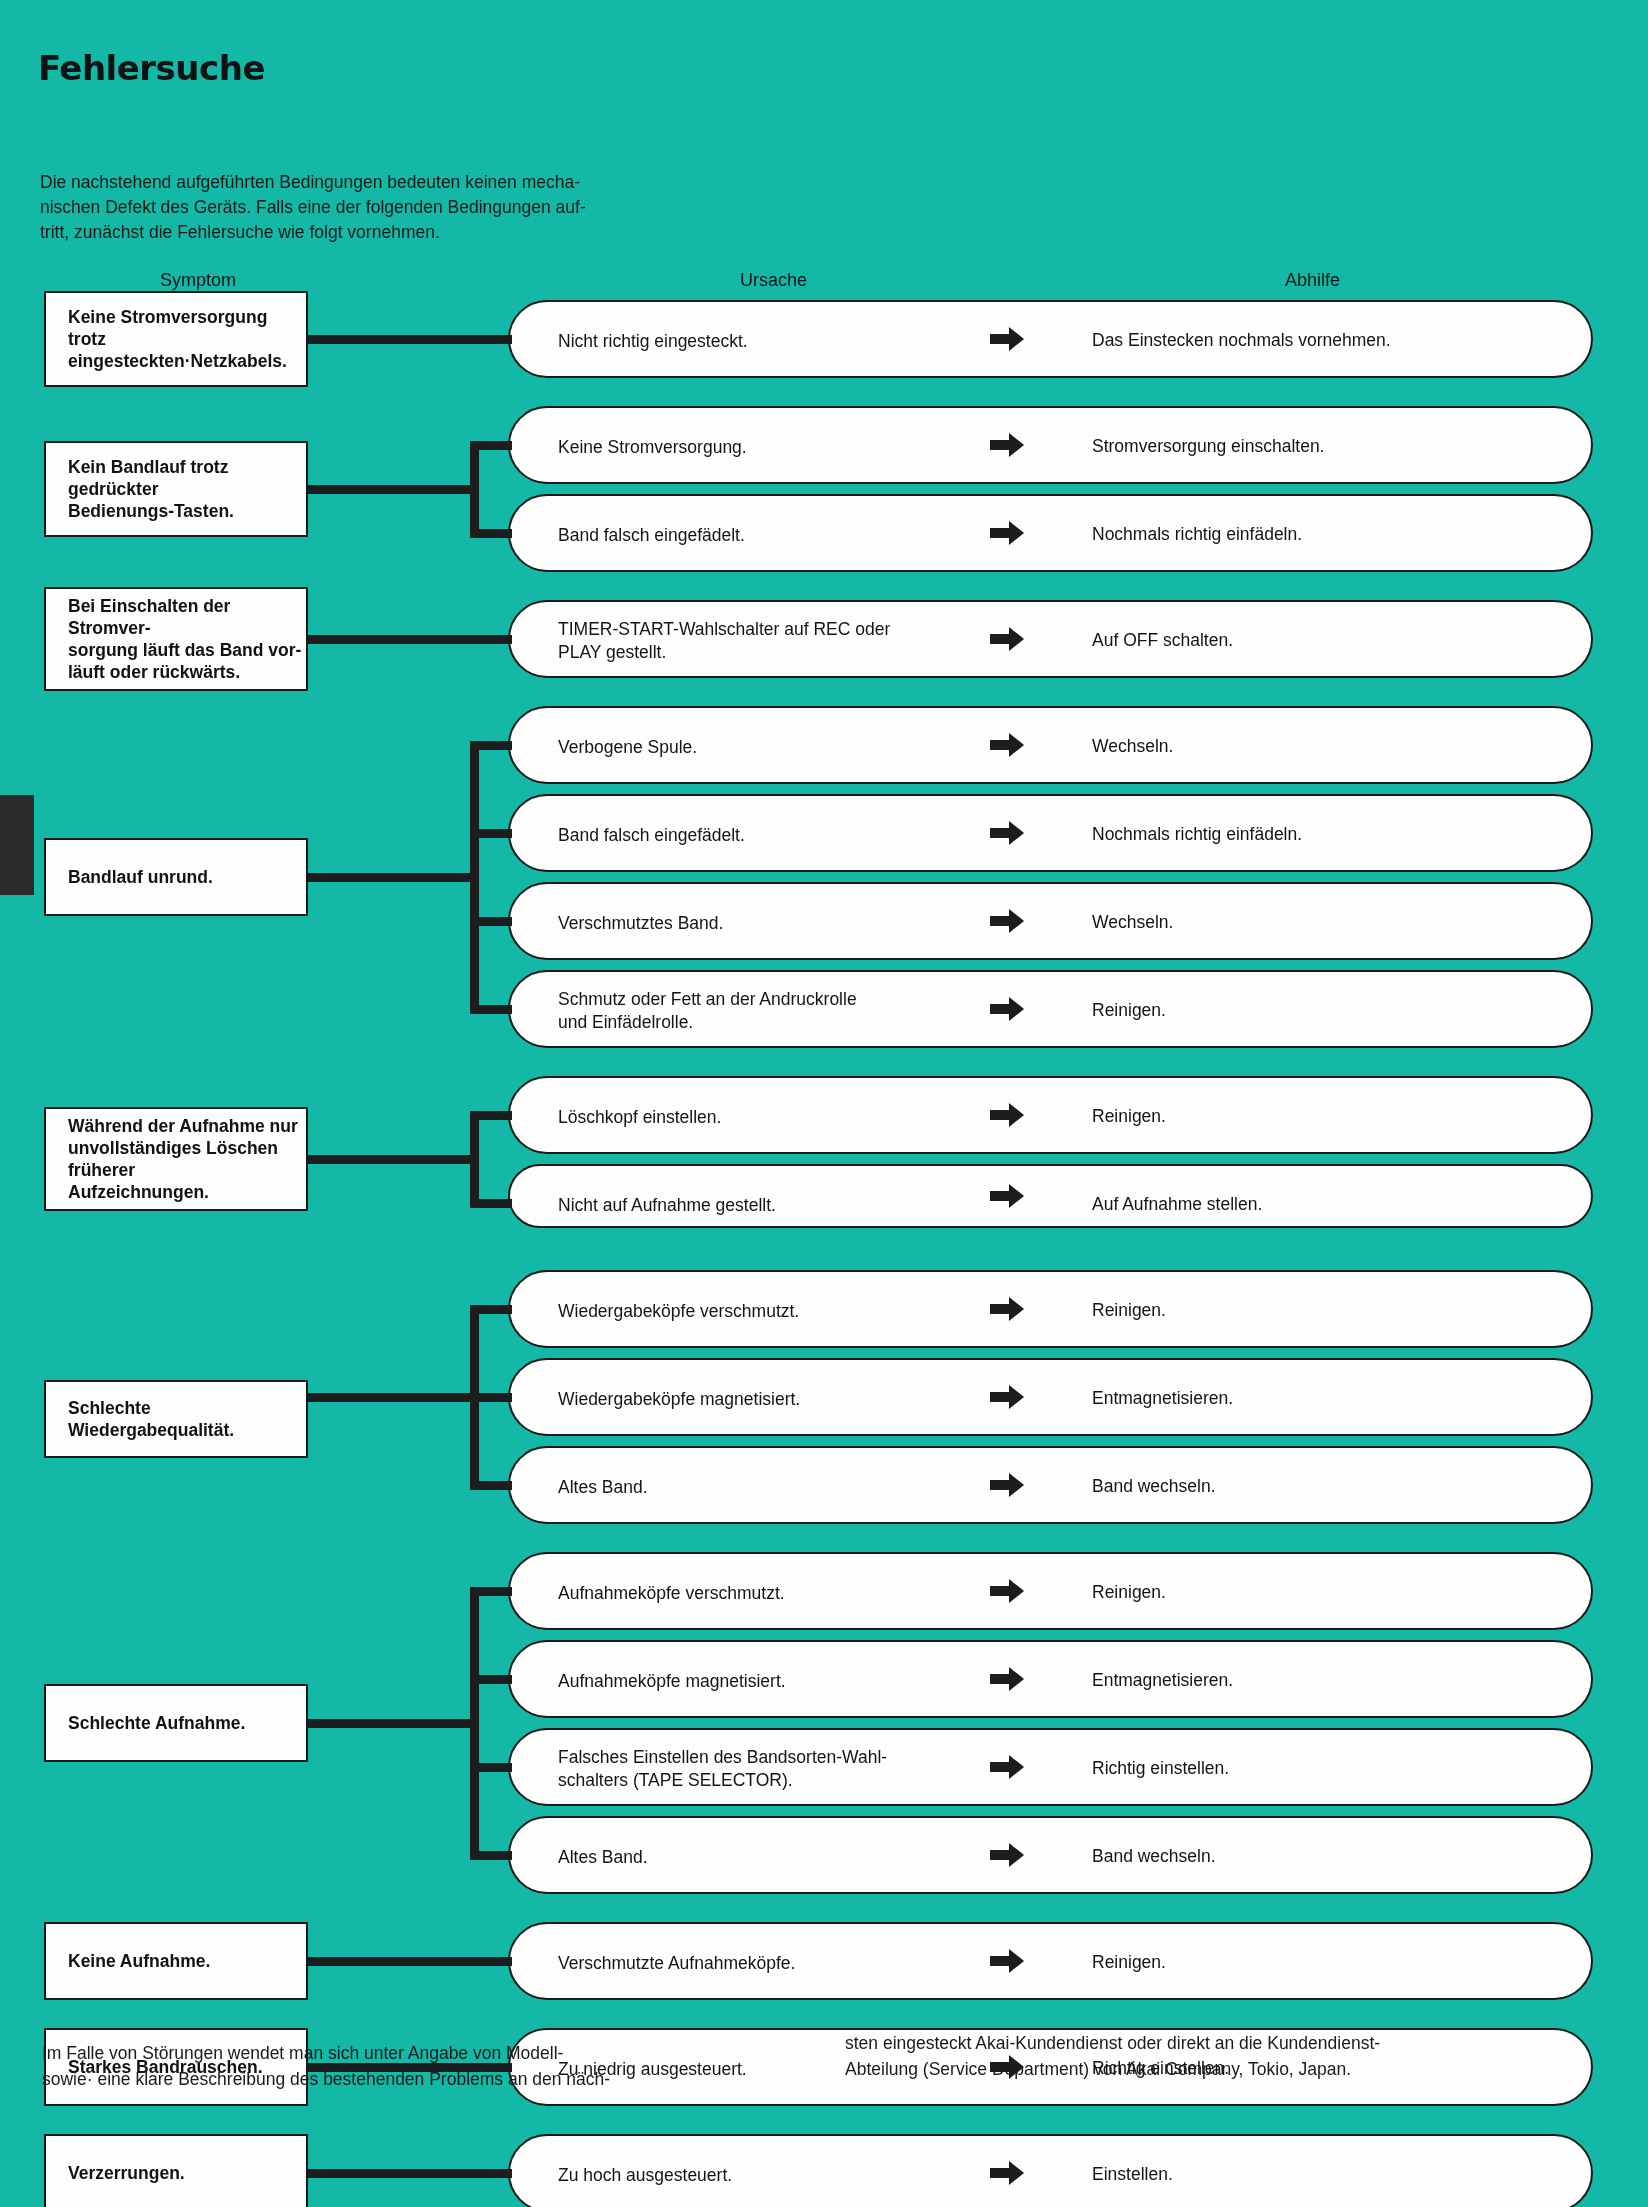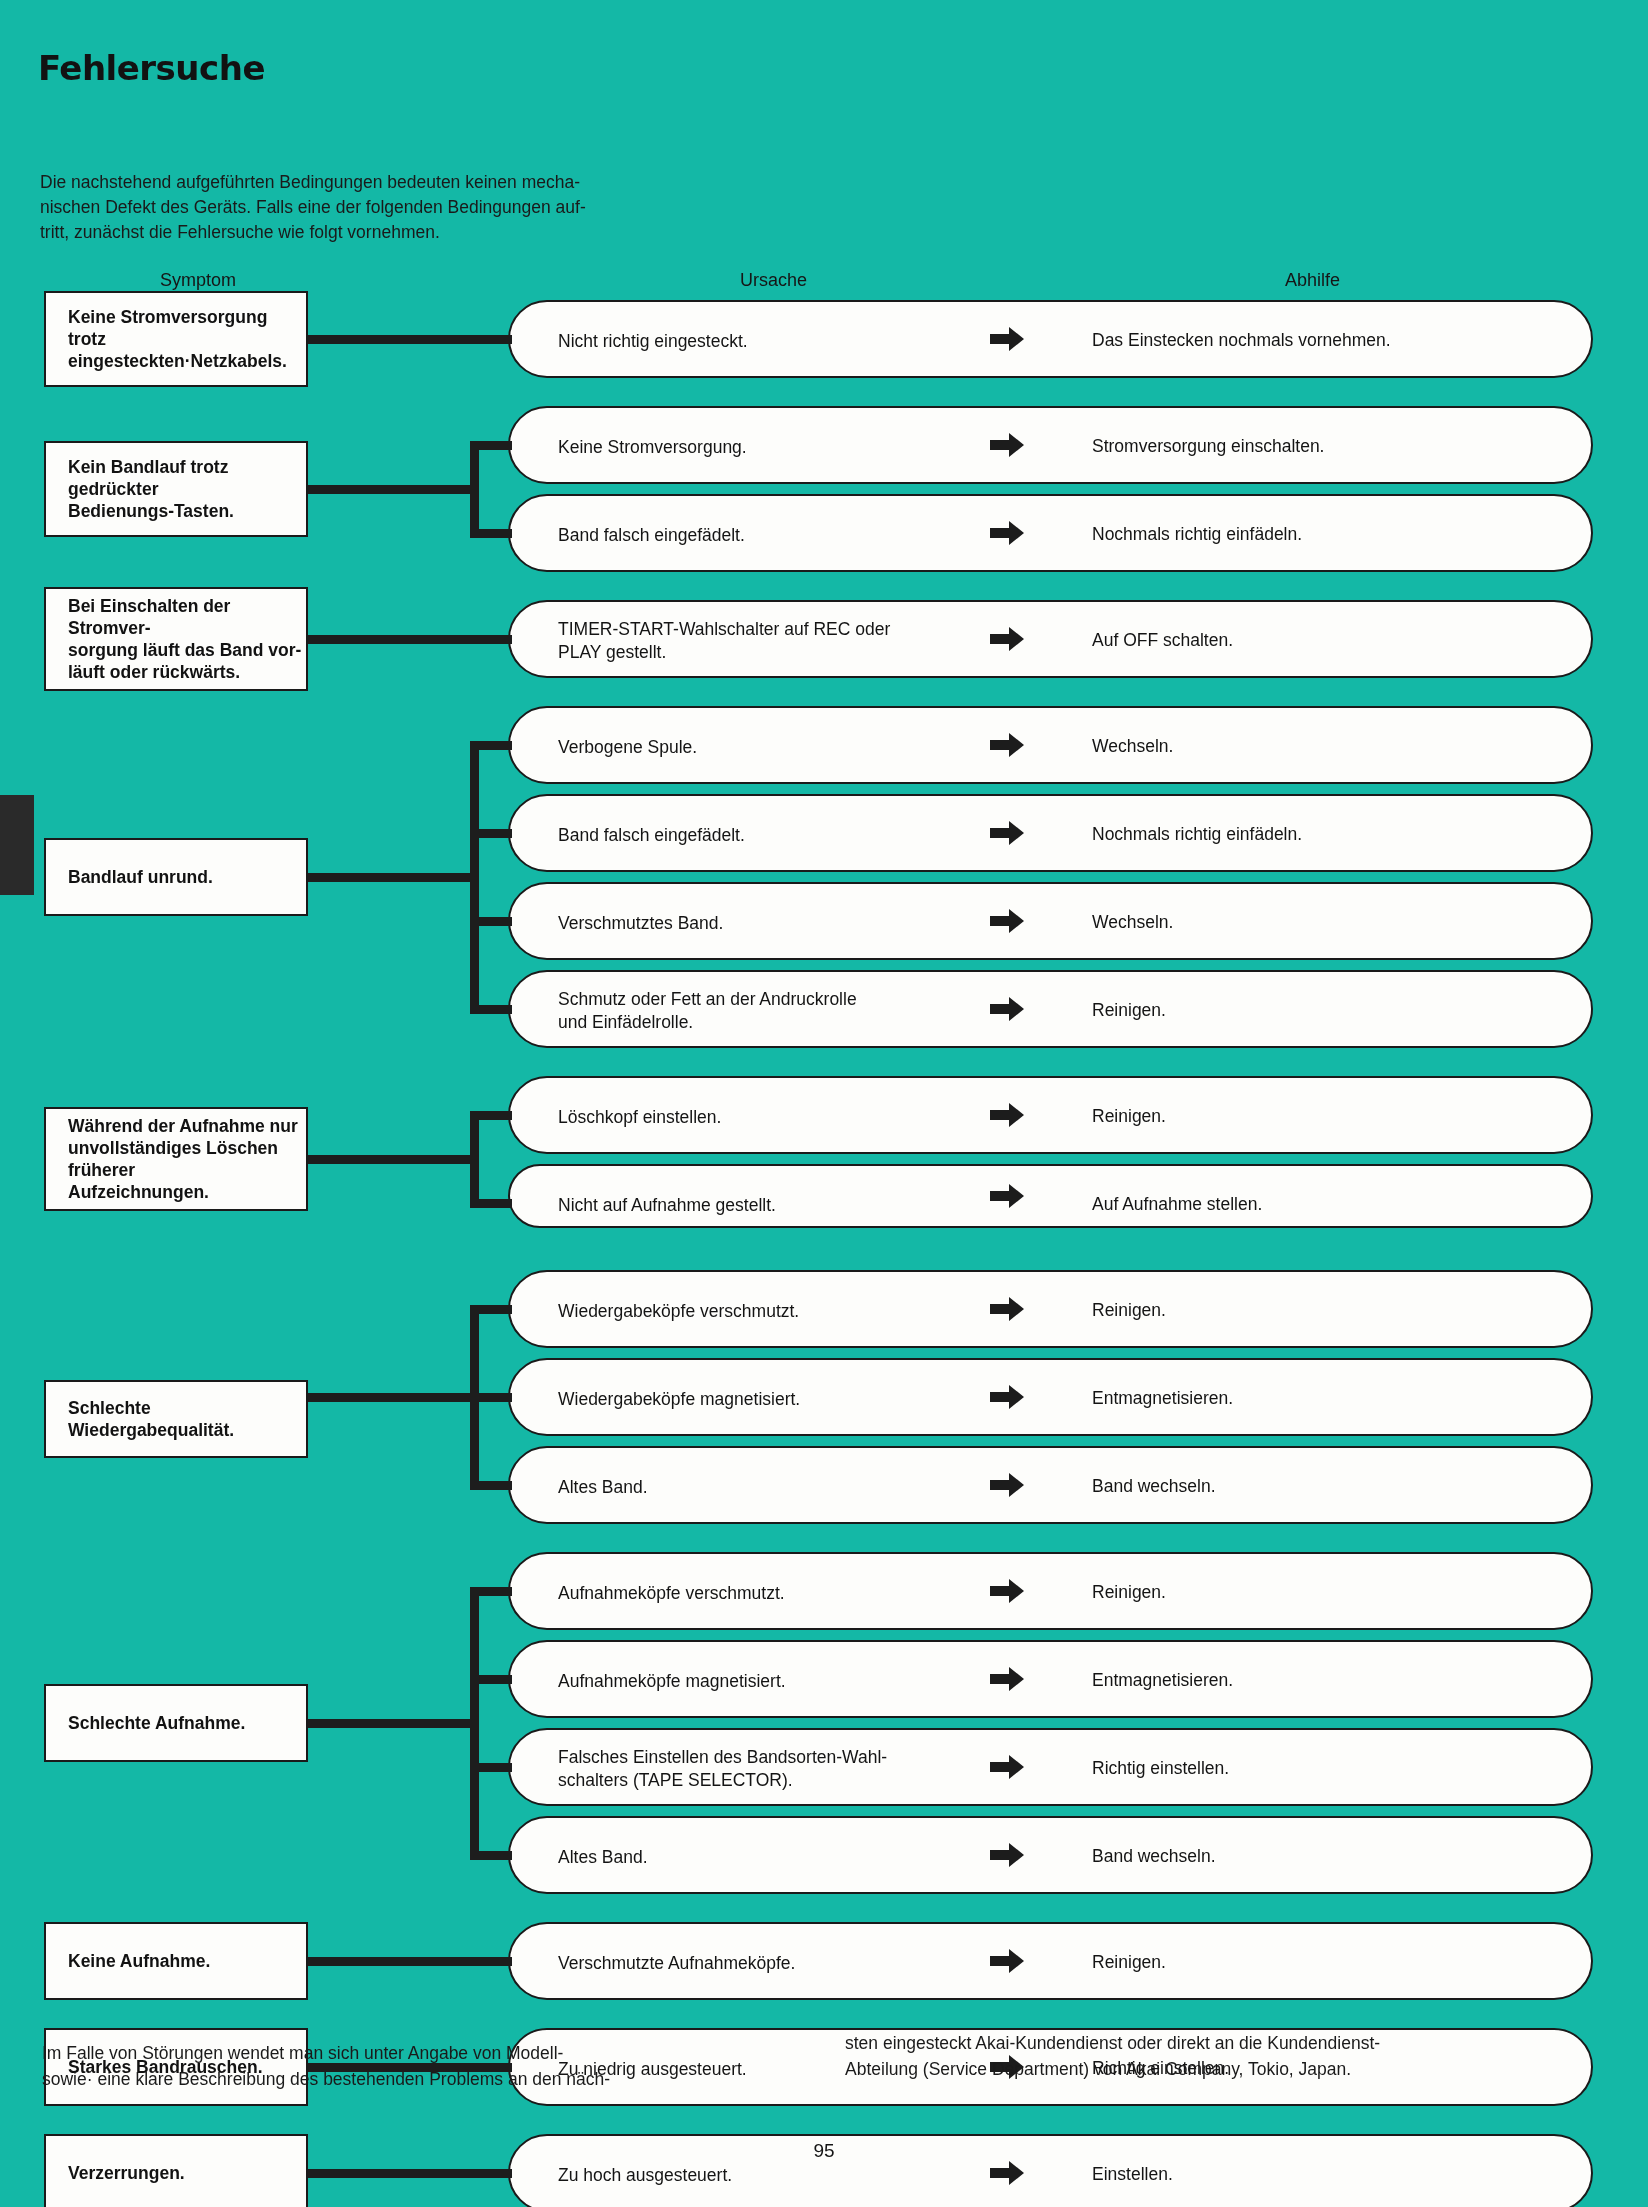--- a/index.html
+++ b/index.html
@@ -382,14 +382,13 @@
 
   <div class="foot-left">
     <div>Im  Falle  von  Störungen  wendet  man  sich  unter  Angabe  von  Modell-</div>
     <div>sowie· eine klare Beschreibung des bestehenden Problems an den näch-</div>
   </div>
   <div class="foot-right">
     <div>sten eingesteckt Akai-Kundendienst oder direkt an die Kundendienst-</div>
     <div>Abteilung (Service Department) von Akai Company, Tokio, Japan.</div>
   </div>
 
-  <div class="pagenum">95</div>
 </div>
 
 </body></html>

